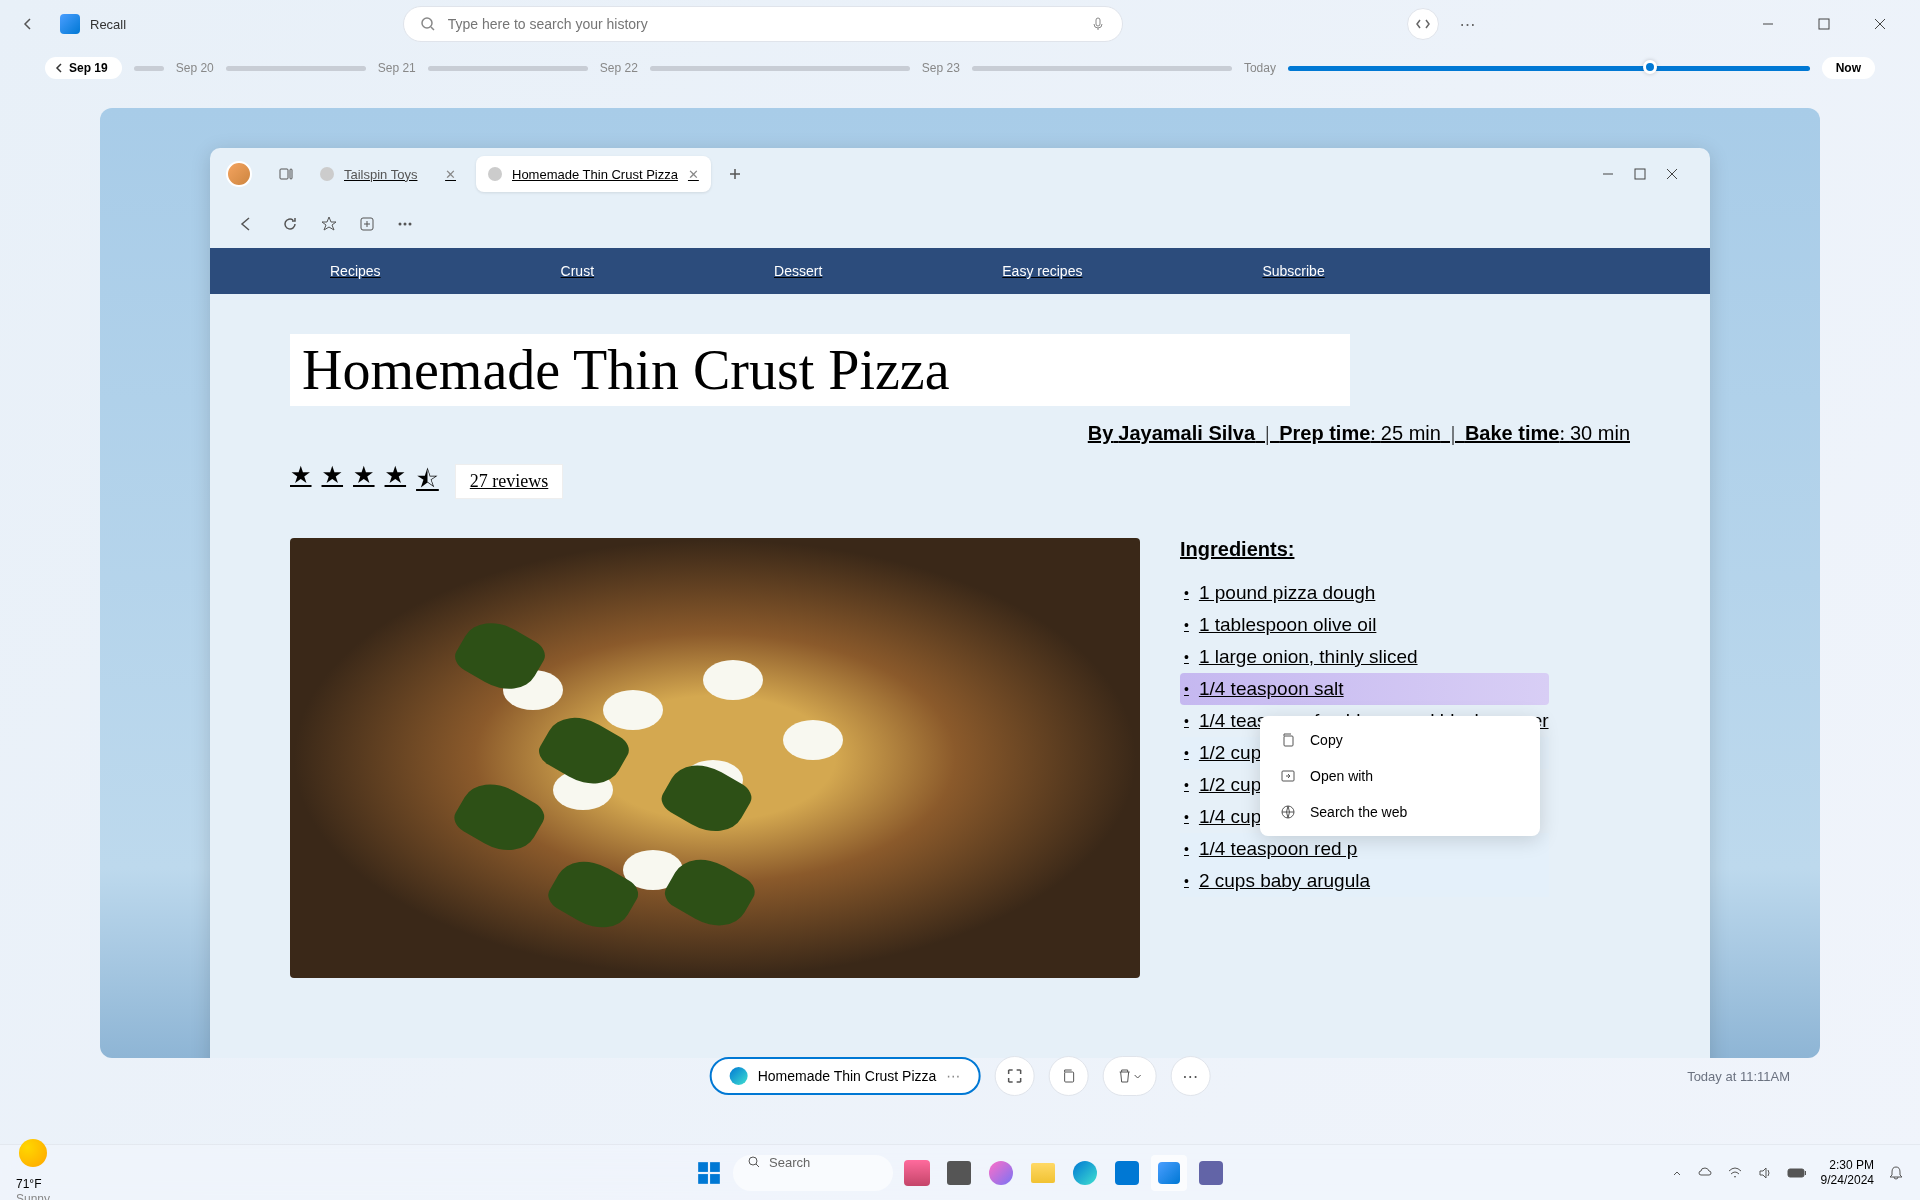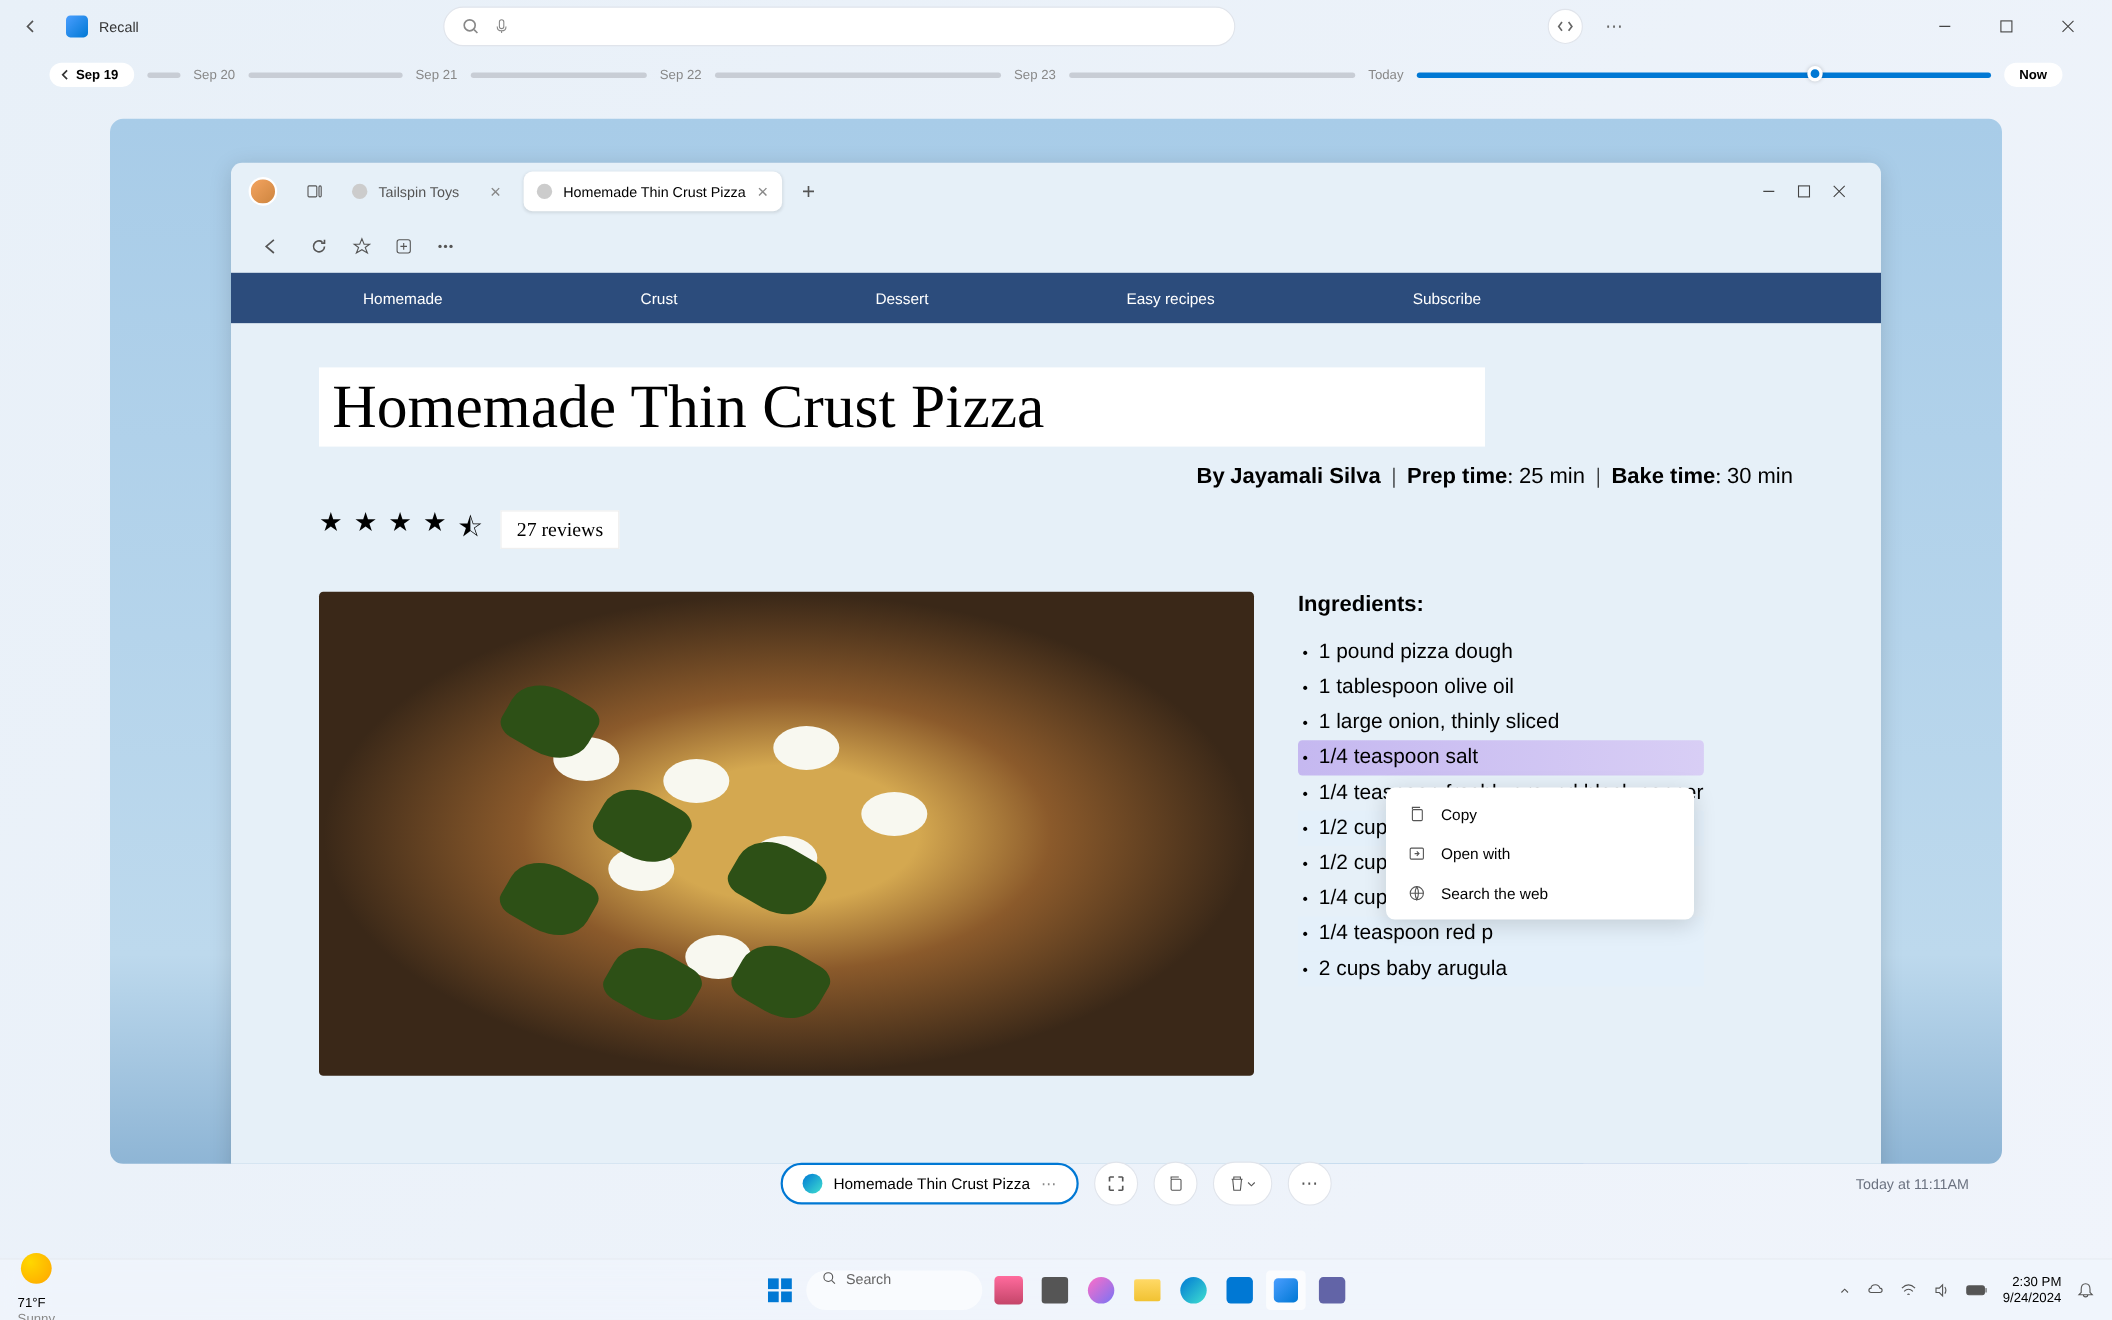--- a/index.html
+++ b/index.html
@@ -26,21 +26,21 @@
     .timeline-track.today { flex: 2.3; }
     .timeline-dot { position: absolute; width: 14px; height: 14px; background: #0078d4; border: 3px solid #fff; border-radius: 50%; top: -6px; left: 68%; box-shadow: 0 0 4px rgba(0,0,0,0.2); }
     .now-pill { background: #fff; border-radius: 14px; padding: 4px 14px; font-size: 12px; font-weight: 600; }
     .tl-seg { height: 5px; background: #c8cdd5; border-radius: 3px; }
     
     
     .snapshot-container { margin: 20px 100px; height: 950px; background: linear-gradient(180deg, #a8cce8 0%, #bdd9ed 80%, #8eb5d5 100%); border-radius: 12px; padding: 40px 110px 0; position: relative; overflow: hidden; }
     .wallpaper-flower { position: absolute; bottom: -50px; right: 80px; width: 700px; height: 500px; }
     
     
-    .browser-window { background: #e6f0f8; border-radius: 10px; height: 952px; position: relative; z-index: 2; box-shadow: 0 4px 20px rgba(0,0,0,0.15); }
+    .browser-window { background: #e6f0f8; border-radius: 10px; height: 952px; position: relative; z-index: 2; box-shadow: 0 4px 20px rgba(0,0,0,0.15); text-decoration: underline; }
     .browser-tabs { height: 52px; display: flex; align-items: center; padding: 0 16px; gap: 8px; }
     .profile-avatar { width: 26px; height: 26px; border-radius: 50%; background: linear-gradient(135deg, #f4a460, #cd853f); border: 2px solid #fff; }
     .tab-group-btn { width: 28px; height: 28px; display: flex; align-items: center; justify-content: center; margin-left: 12px; cursor: pointer; }
     .tab { height: 36px; border-radius: 8px; display: flex; align-items: center; padding: 0 12px; gap: 10px; font-size: 13px; min-width: 160px; cursor: pointer; }
     .tab.inactive { color: #555; }
     .tab.active { background: #fff; box-shadow: 0 1px 3px rgba(0,0,0,0.1); min-width: 230px; }
     .tab-favicon { width: 14px; height: 14px; background: #ccc; border-radius: 50%; }
     .tab-close { margin-left: auto; color: #888; cursor: pointer; }
     .new-tab-btn { width: 32px; height: 32px; display: flex; align-items: center; justify-content: center; cursor: pointer; color: #555; }
     .browser-win-controls { margin-left: auto; display: flex; gap: 20px; padding-right: 16px; }
@@ -110,20 +110,21 @@
         <path d="M10 3 L5 8 L10 13" stroke="#555" stroke-width="1.5" fill="none"></path>
       </svg>
   </div>
   <div class="app-icon"></div>
   <div class="app-title">Recall</div>
   <div class="search-box">
     <svg width="16" height="16" viewBox="0 0 16 16">
         <circle cx="7" cy="7" r="5" stroke="#888" stroke-width="1.5" fill="none"></circle>
         <path d="M11 11 L14 14" stroke="#888" stroke-width="1.5"></path>
       </svg>
+    <input type="text" placeholder="Type here to search your history" style="">
     <svg width="16" height="16" viewBox="0 0 16 16">
         <rect x="6" y="2" width="4" height="8" rx="2" stroke="#888" fill="none"></rect>
         <path d="M4 8 Q4 12 8 12 Q12 12 12 8 M8 12 L8 14" stroke="#888" fill="none"></path>
       </svg>
   </div>
   <div class="code-btn">
     <svg width="16" height="16" viewBox="0 0 16 16">
         <path d="M5 4 L2 8 L5 12 M11 4 L14 8 L11 12" stroke="#666" stroke-width="1.5" fill="none"></path>
       </svg>
   </div>
@@ -241,21 +242,21 @@
           </svg>
         <svg width="18" height="18" viewBox="0 0 18 18">
             <circle cx="4" cy="9" r="1.5" fill="#555"></circle>
             <circle cx="9" cy="9" r="1.5" fill="#555"></circle>
             <circle cx="14" cy="9" r="1.5" fill="#555"></circle>
           </svg>
       </div>
     </div>
 
     <div class="site-nav">
-      <span class="nav-link">Homemade</span>
+      <span class="nav-link">Recipes</span>
       <span class="nav-link">Crust</span>
       <span class="nav-link">Dessert</span>
       <span class="nav-link">Easy recipes</span>
       <span class="nav-link">Subscribe</span>
     </div>
 
     <div class="page-content">
       <h1 class="recipe-title">Homemade Thin Crust Pizza</h1>
       <div class="recipe-meta">
         <b>By</b> <b>Jayamali Silva</b> &nbsp;|&nbsp; <b>Prep time</b>: <span>25 min</span> &nbsp;|&nbsp; <b>Bake time</b>: <span>30 min</span>

